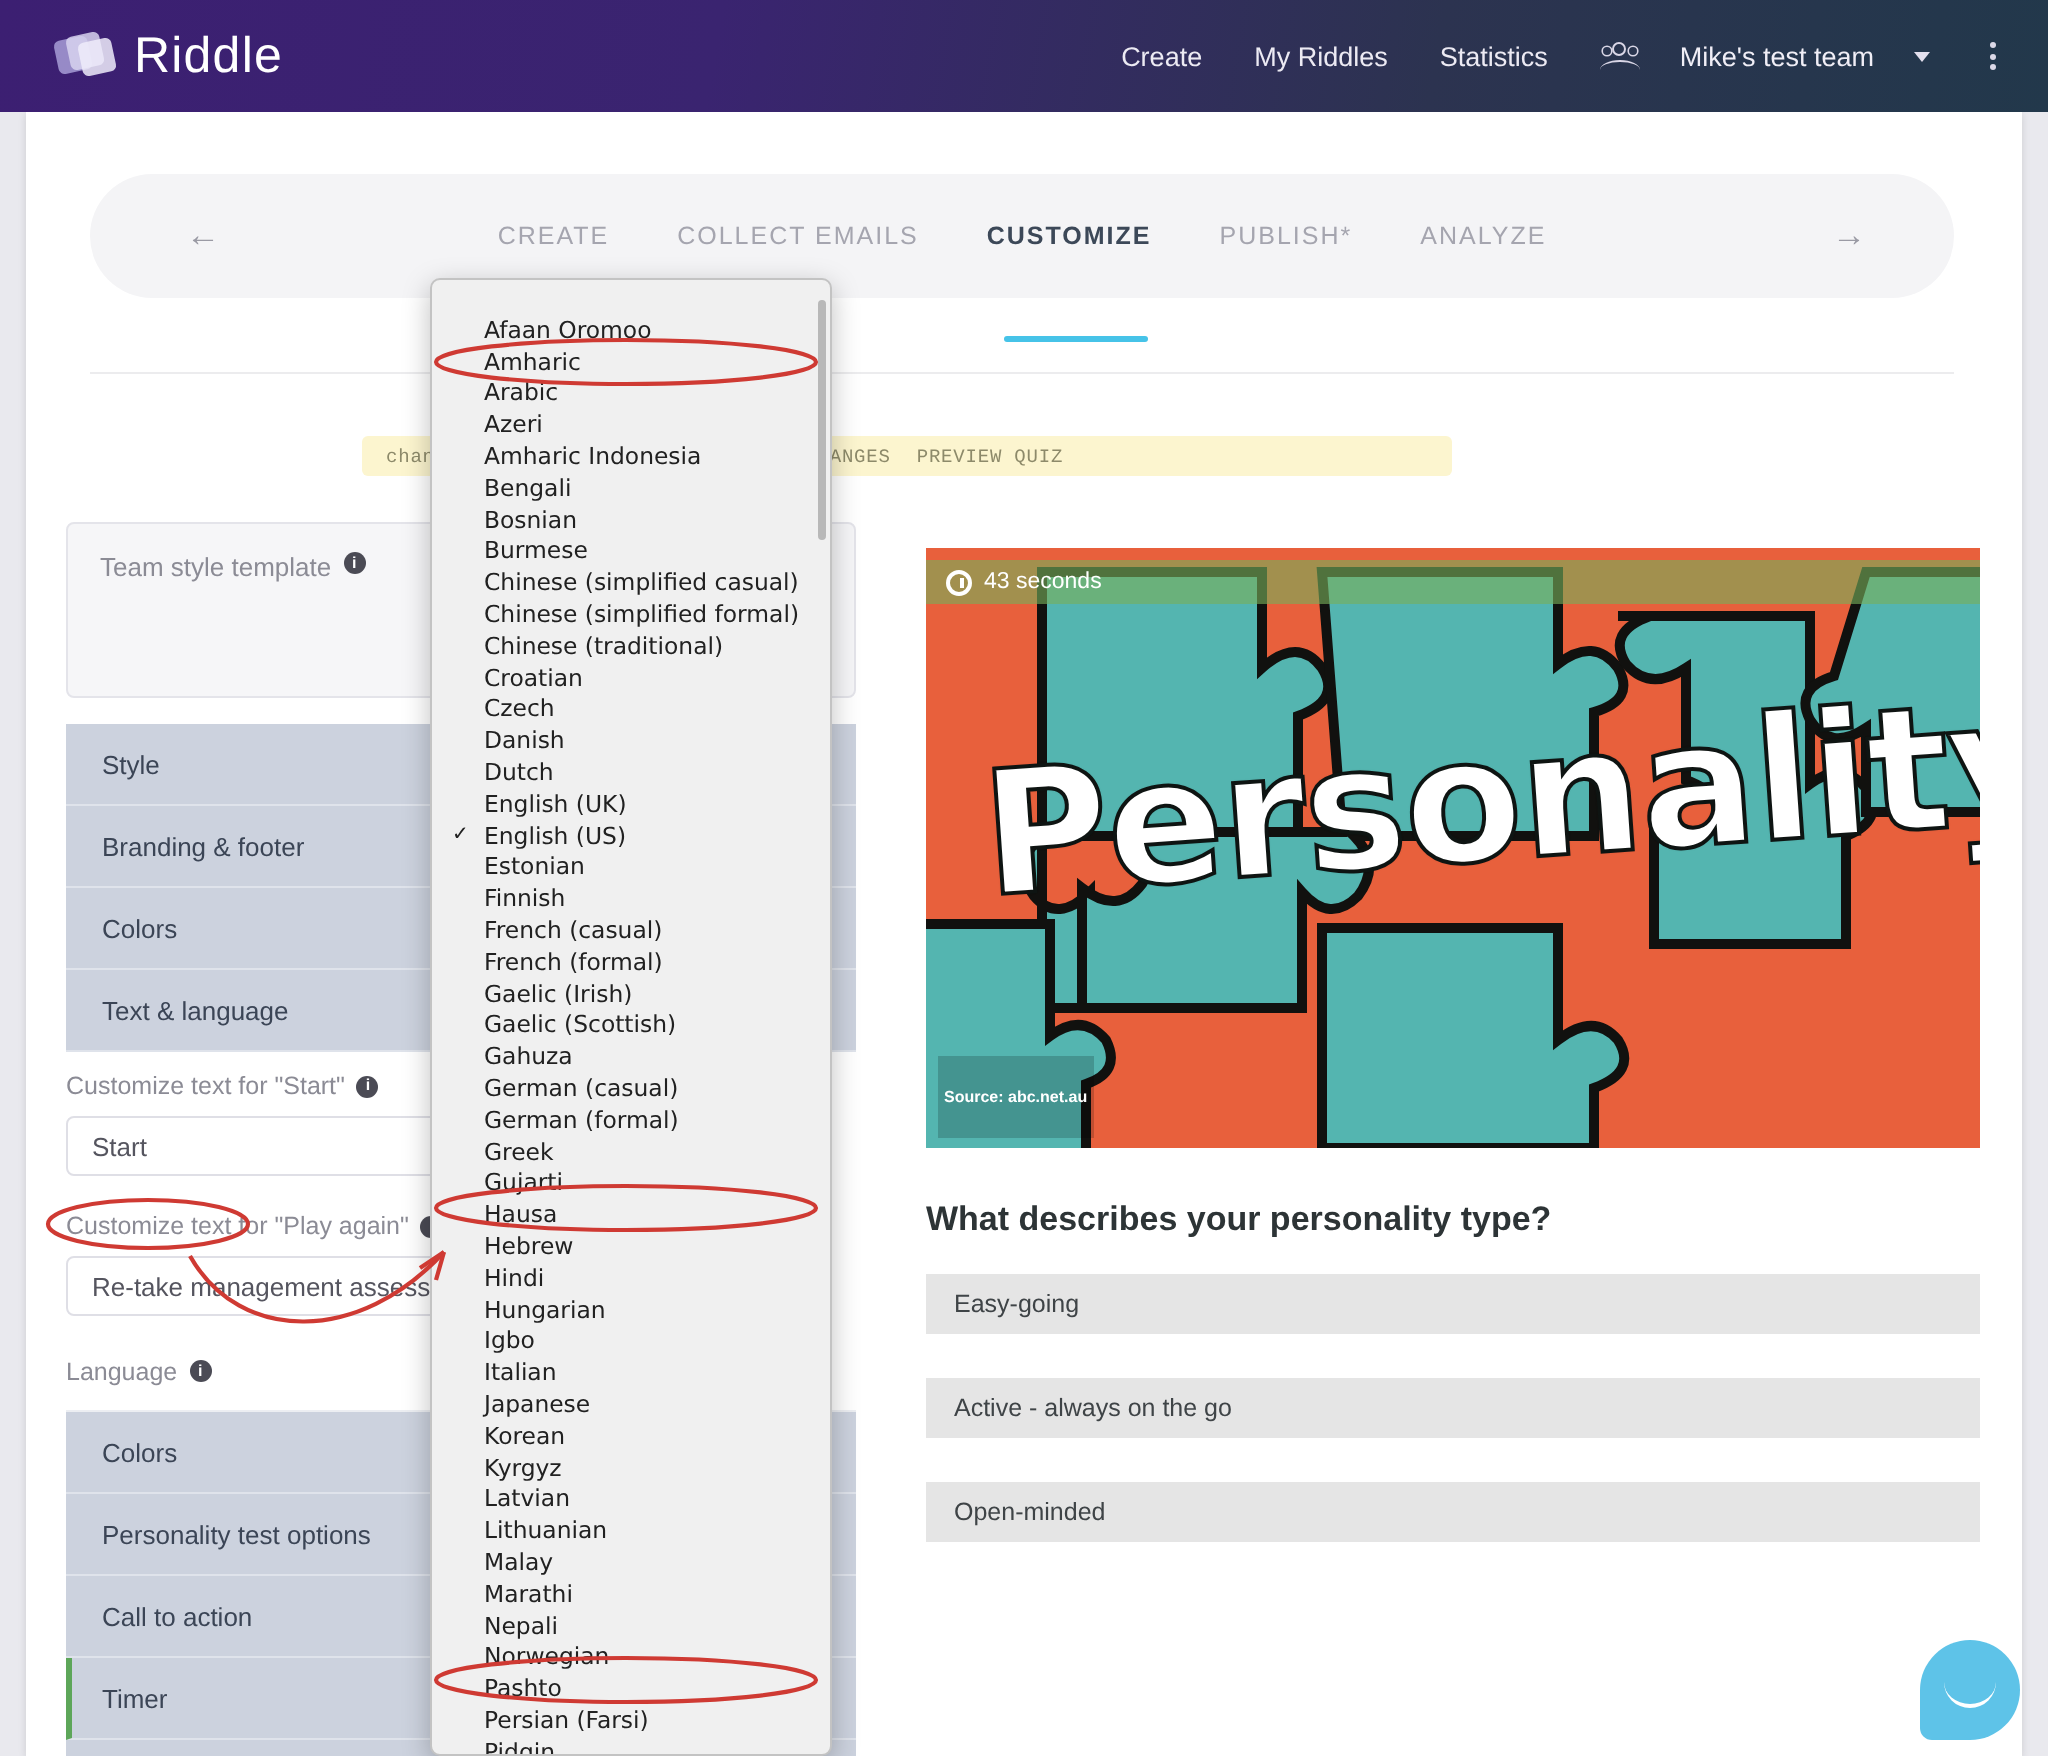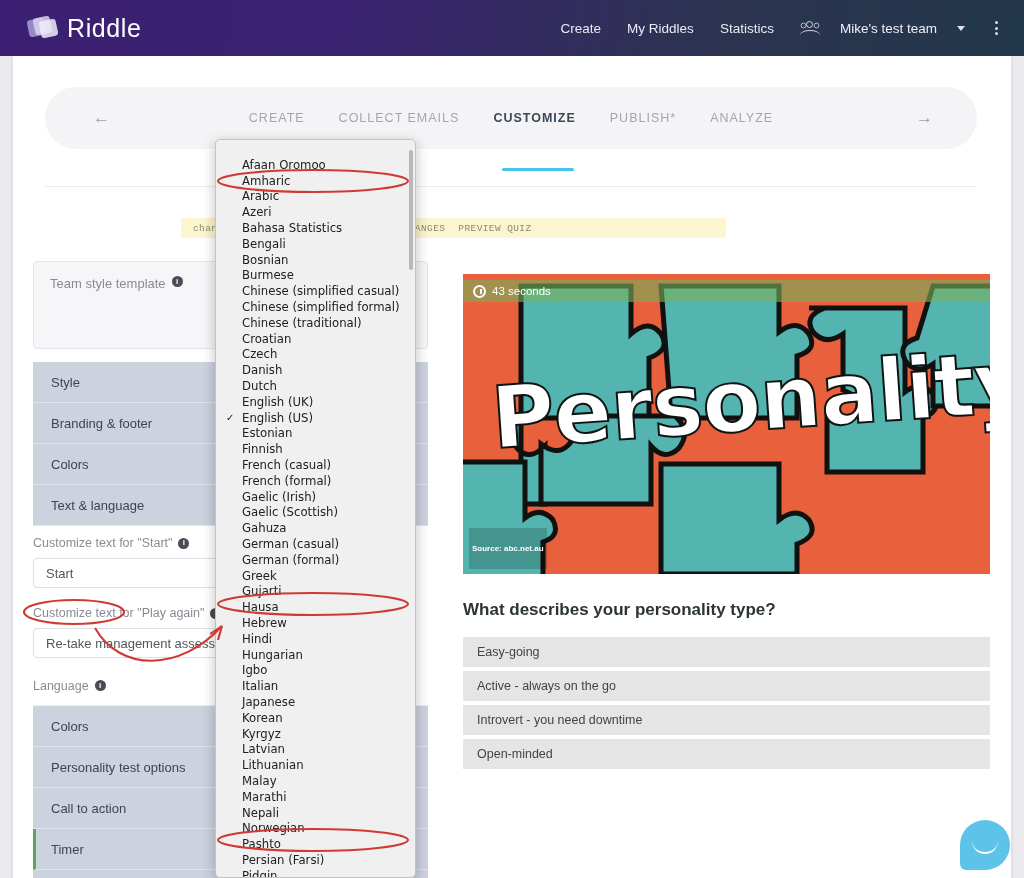--- a/index.html
+++ b/index.html
@@ -118,21 +118,21 @@
     gap:6px; color:#fff; font-size:11.5px; z-index:3;
   }
   .timer-ring { width:13px;height:13px;border:2px solid #fff;border-radius:50%;position:relative; }
   .timer-ring::after{ content:""; position:absolute; left:5px; top:2px; width:1.5px;height:5px;background:#fff; }
   .timer-strip { position:absolute; left:0; top:6px; width:527px; height:22px; background:rgba(120,175,90,.62); z-index:2; }
   .hero-source {
     position:absolute; left:6px; bottom:5px; font-size:8px; color:#fff; z-index:3;
     background:rgba(0,0,0,.18); padding:16px 3px; font-weight:bold;
   }
   .q-title { margin-top:26px; font-size:17px; font-weight:bold; color:#2d3436; }
-  .answers { margin-top:17px; display:flex; flex-direction:column; gap:4px; }
+  .answers { margin-top:17px; display:flex; flex-direction:column; gap:22px; }
   .answer {
     background:#e5e5e5; height:30px; display:flex; align-items:center;
     padding-left:14px; font-size:12.5px; color:#3f4447; cursor:pointer;
   }
   .pager { margin-top:48px; font-size:12px; font-weight:bold; color:#3a3f42; }
 
   
   .dropdown {
     position:absolute; left:215px; top:139px; width:201px; height:739px;
     background:#f0f0f0; border:1px solid #c3c3c3; border-radius:5px;
@@ -301,21 +301,20 @@
         </div>
         <div class="hero-word">Personality</div>
         <div class="hero-source">Source: abc.net.au</div>
       </div>
 
       <div class="q-title">What describes your personality type?</div>
 
       <div class="answers">
         <div class="answer">Easy-going</div>
         <div class="answer">Active - always on the go</div>
-        <div class="answer">Introvert - you need downtime</div>
         <div class="answer">Open-minded</div>
       </div>
 
     </div>
   </div>
 
   <div class="dropdown" id="dropdown">
     <div class="dd-scroll"></div>
   <div class="dd-item">
         <span>Afaan Oromoo</span>
@@ -323,21 +322,21 @@
       <div class="dd-item">
         <span>Amharic</span>
       </div>
       <div class="dd-item">
         <span>Arabic</span>
       </div>
       <div class="dd-item">
         <span>Azeri</span>
       </div>
       <div class="dd-item">
-        <span>Bahasa Statistics</span>
+        <span>Amharic Indonesia</span>
       </div>
       <div class="dd-item">
         <span>Bengali</span>
       </div>
       <div class="dd-item">
         <span>Bosnian</span>
       </div>
       <div class="dd-item">
         <span>Burmese</span>
       </div>

